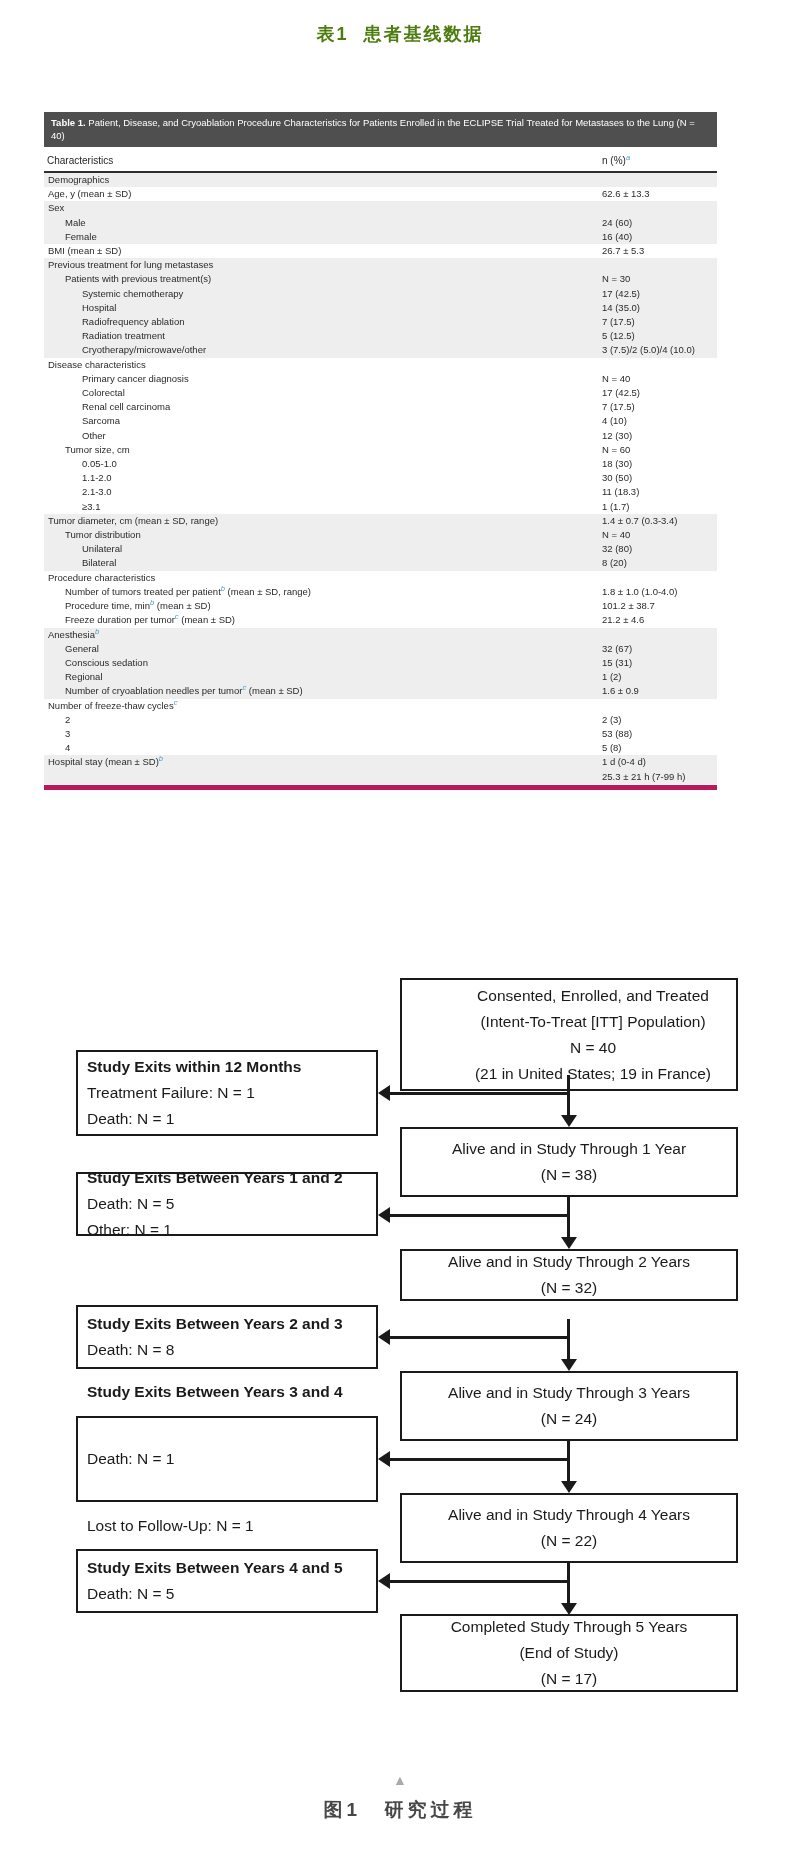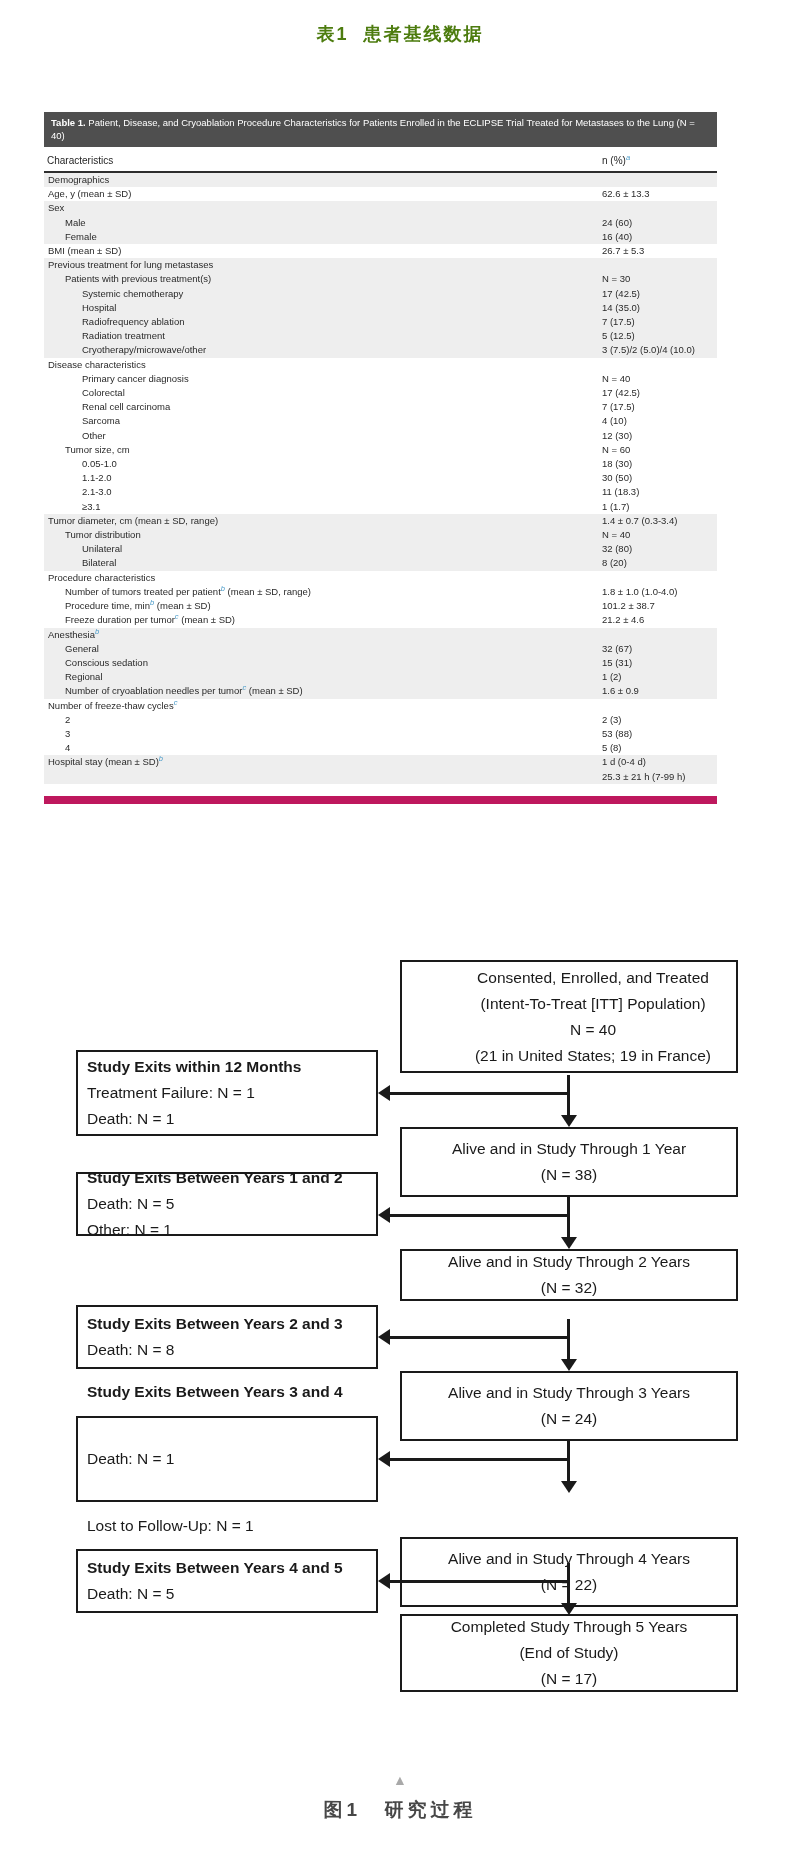--- a/index.html
+++ b/index.html
@@ -16,21 +16,21 @@
 
   
   .table-wrap{position:absolute;left:44px;top:112px;width:673px;}
   .t-head{background:#4f4f4f;color:#ffffff;font-size:9.5px;line-height:12.5px;
           padding:5px 7px 5px 7px;}
   .t-head-bold{font-weight:700;}
   .t-colhead{position:relative;height:24px;border-bottom:2px solid #2e2e2e;
              font-size:10px;color:#1f1f1f;}
   .t-colhead .cl{position:absolute;left:3px;bottom:5px;}
   .t-colhead .cr{position:absolute;left:558px;bottom:5px;}
-  .t-rows{border-bottom:8px solid #be185d;padding-bottom:12px;}
+  .t-rows{border-bottom:5px solid #be185d;padding-bottom:1px;}
   .trow{position:relative;min-height:14.2px;line-height:14.2px;font-size:9.5px;}
   .trow.shaded{background:#eeeeee;}
   .tlabel{display:block;padding-right:120px;white-space:nowrap;}
   .ind0{padding-left:4px;} .ind1{padding-left:21px;} .ind2{padding-left:38px;}
   .tvalue{position:absolute;left:558px;top:0;white-space:nowrap;}
   .tsup{color:#4a9bc9;font-style:italic;font-size:7.5px;vertical-align:super;line-height:0;}
 
   
   .flow{position:absolute;left:0;top:960px;width:800px;height:800px;}
   .fbox{position:absolute;box-sizing:border-box;border:2px solid #1a1a1a;background:#fff;
@@ -232,21 +232,21 @@
           <span class="tvalue">1 d (0-4 d)</span>
         </div>
         <div class="trow shaded">
           <span class="tlabel ind0"></span>
           <span class="tvalue">25.3 ± 21 h (7-99 h)</span>
         </div>
       </div>
   </div>
 
   <div class="flow">
-      <div class="fbox rbox" style="top: 0; height: 113px; padding-left: 48px;">
+      <div class="fbox rbox" style="top: 18px; height: 113px; padding-left: 48px;">
         <div>Consented, Enrolled, and Treated</div>
         <div>(Intent-To-Treat [ITT] Population)</div>
         <div>N = 40</div>
         <div>(21 in United States; 19 in France)</div>
       </div>
       <div class="fbox rbox" style="top: 167px; height: 70px;">
         <div>Alive and in Study Through 1 Year</div>
         <div>(N = 38)</div>
       </div>
       <div class="vseg" style="top: 115px; height: 41px;"></div>
@@ -256,21 +256,21 @@
         <div>(N = 32)</div>
       </div>
       <div class="vseg" style="top: 237px; height: 41px;"></div>
       <div class="ah-down" style="top: 277px;"></div>
       <div class="fbox rbox" style="top: 411px; height: 70px;">
         <div>Alive and in Study Through 3 Years</div>
         <div>(N = 24)</div>
       </div>
       <div class="vseg" style="top: 359px; height: 41px;"></div>
       <div class="ah-down" style="top: 399px;"></div>
-      <div class="fbox rbox" style="top: 533px; height: 70px; margin-top: 44px;">
+      <div class="fbox rbox" style="top: 533px; height: 70px;">
         <div>Alive and in Study Through 4 Years</div>
         <div>(N = 22)</div>
       </div>
       <div class="vseg" style="top: 481px; height: 41px;"></div>
       <div class="ah-down" style="top: 521px;"></div>
       <div class="fbox rbox" style="top: 654px; height: 78px;">
         <div>Completed Study Through 5 Years</div>
         <div>(End of Study)</div>
         <div>(N = 17)</div>
       </div>

